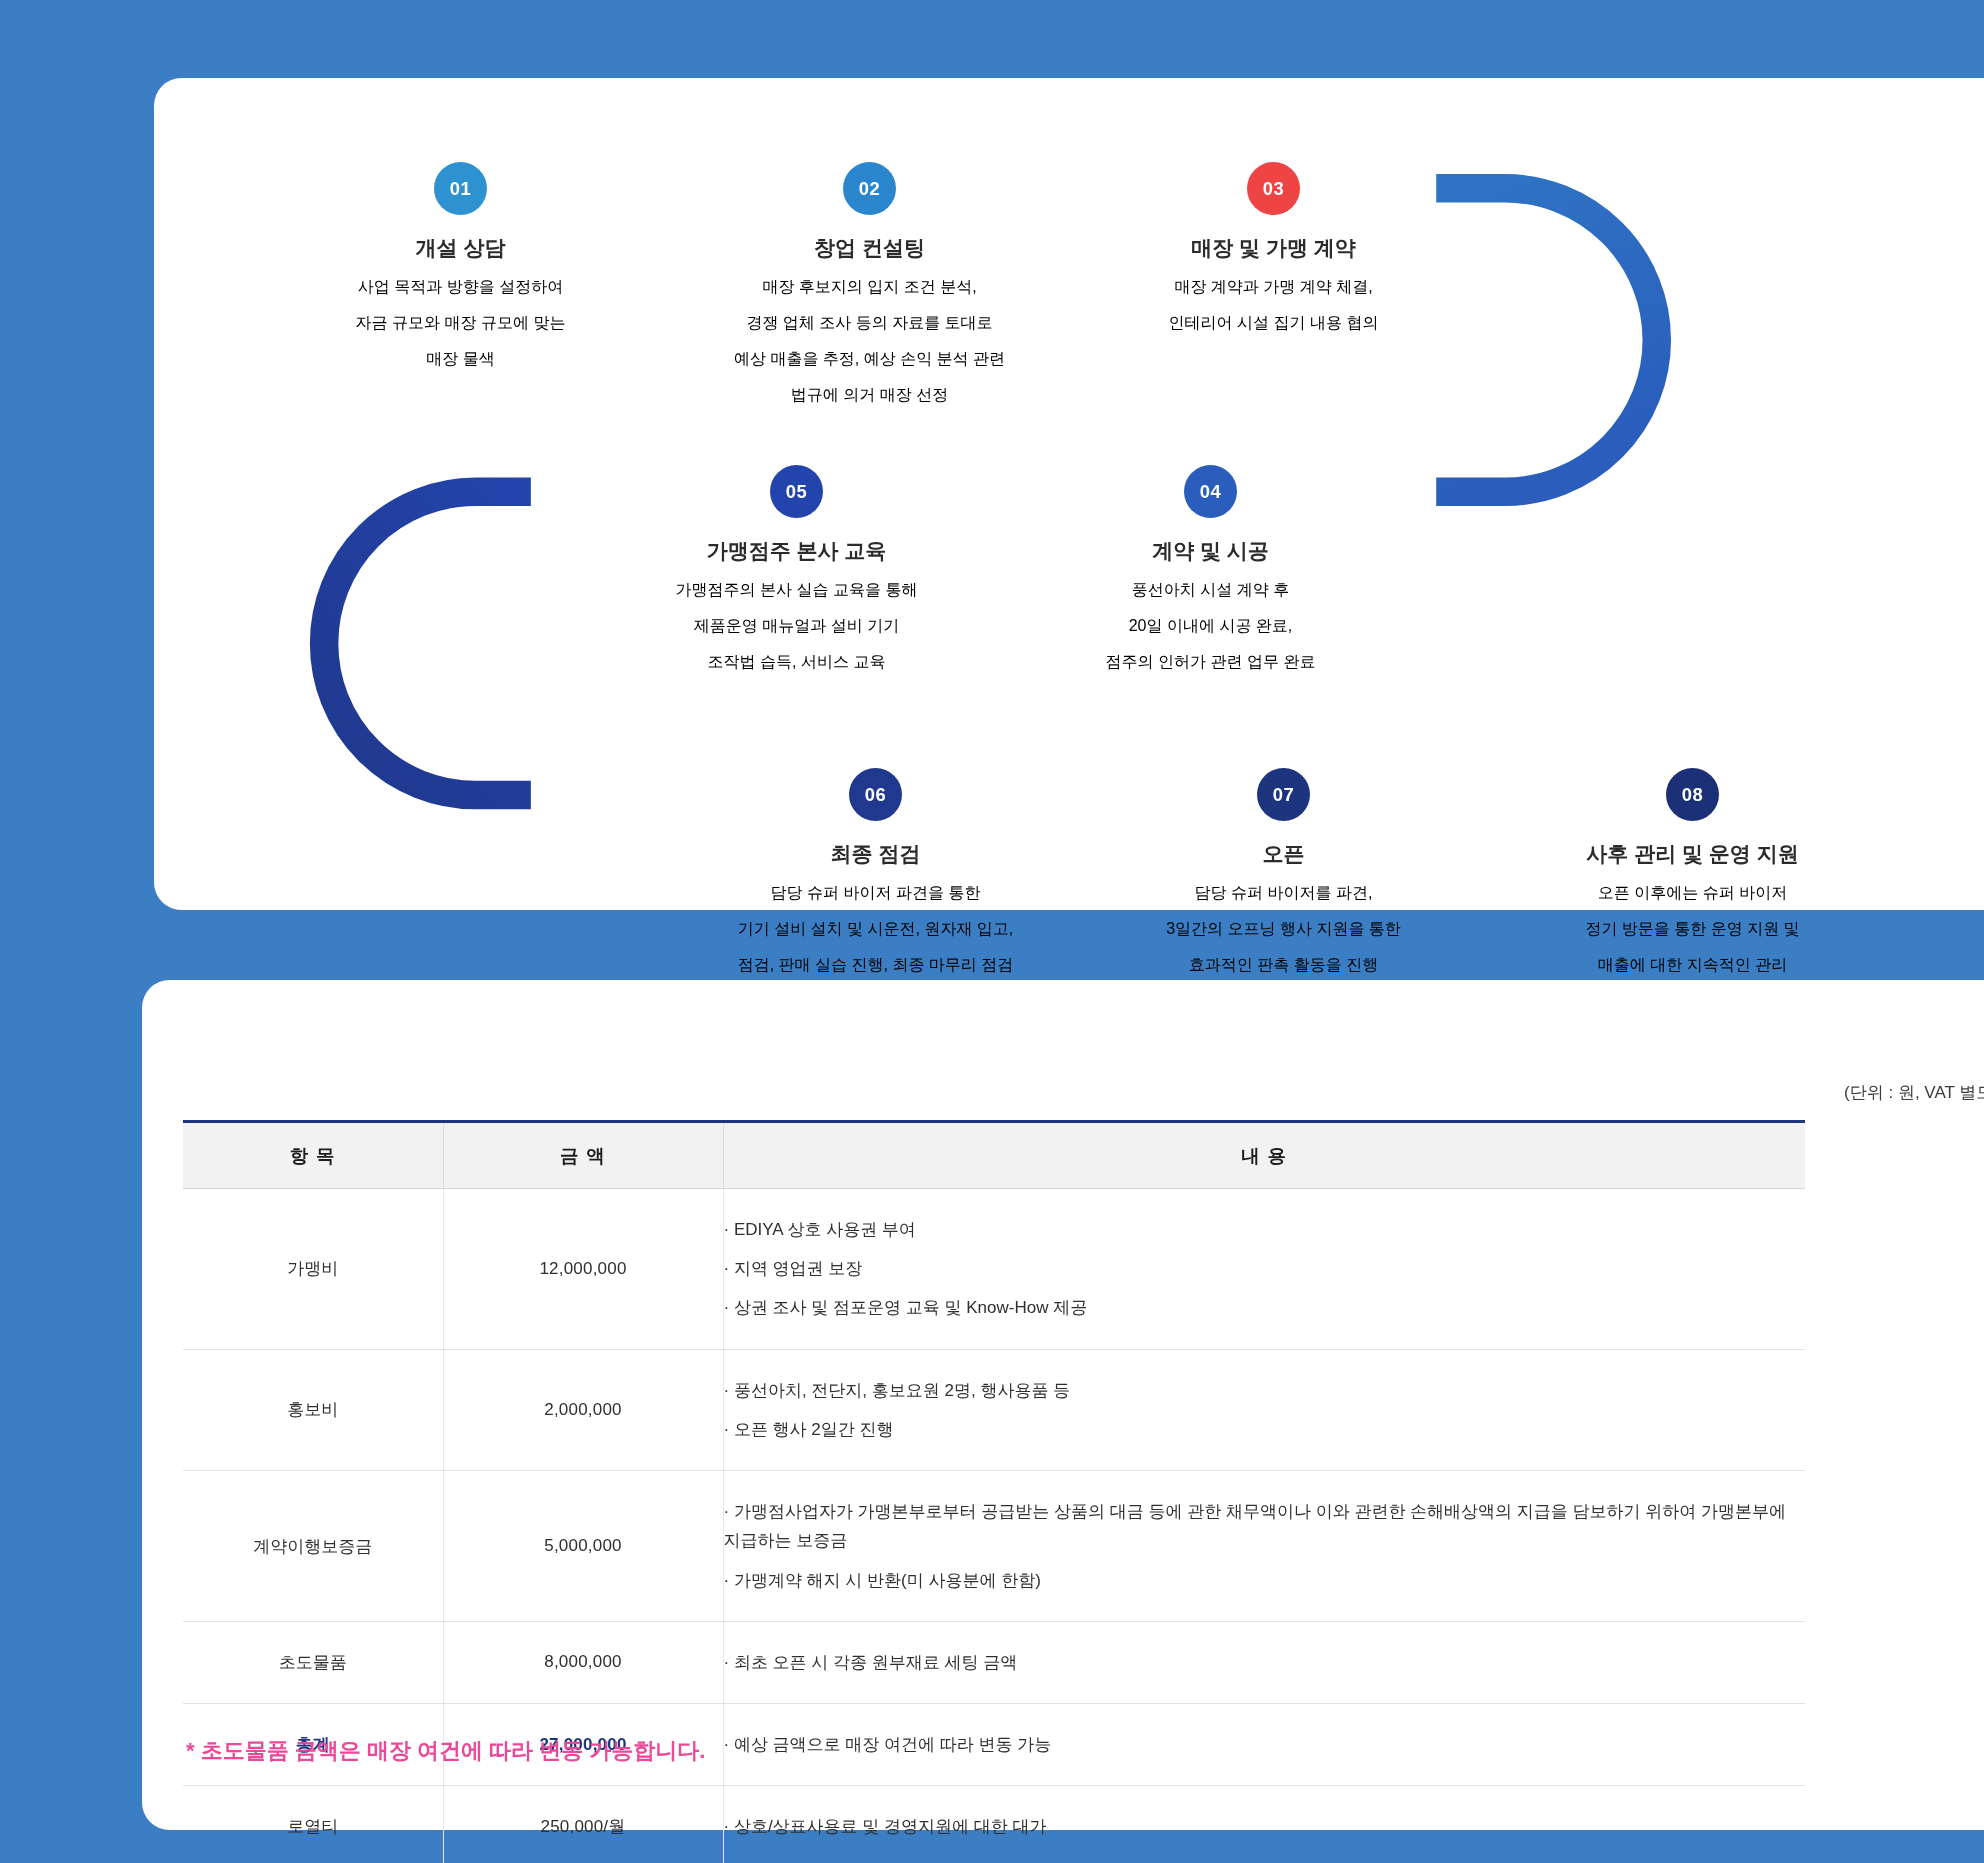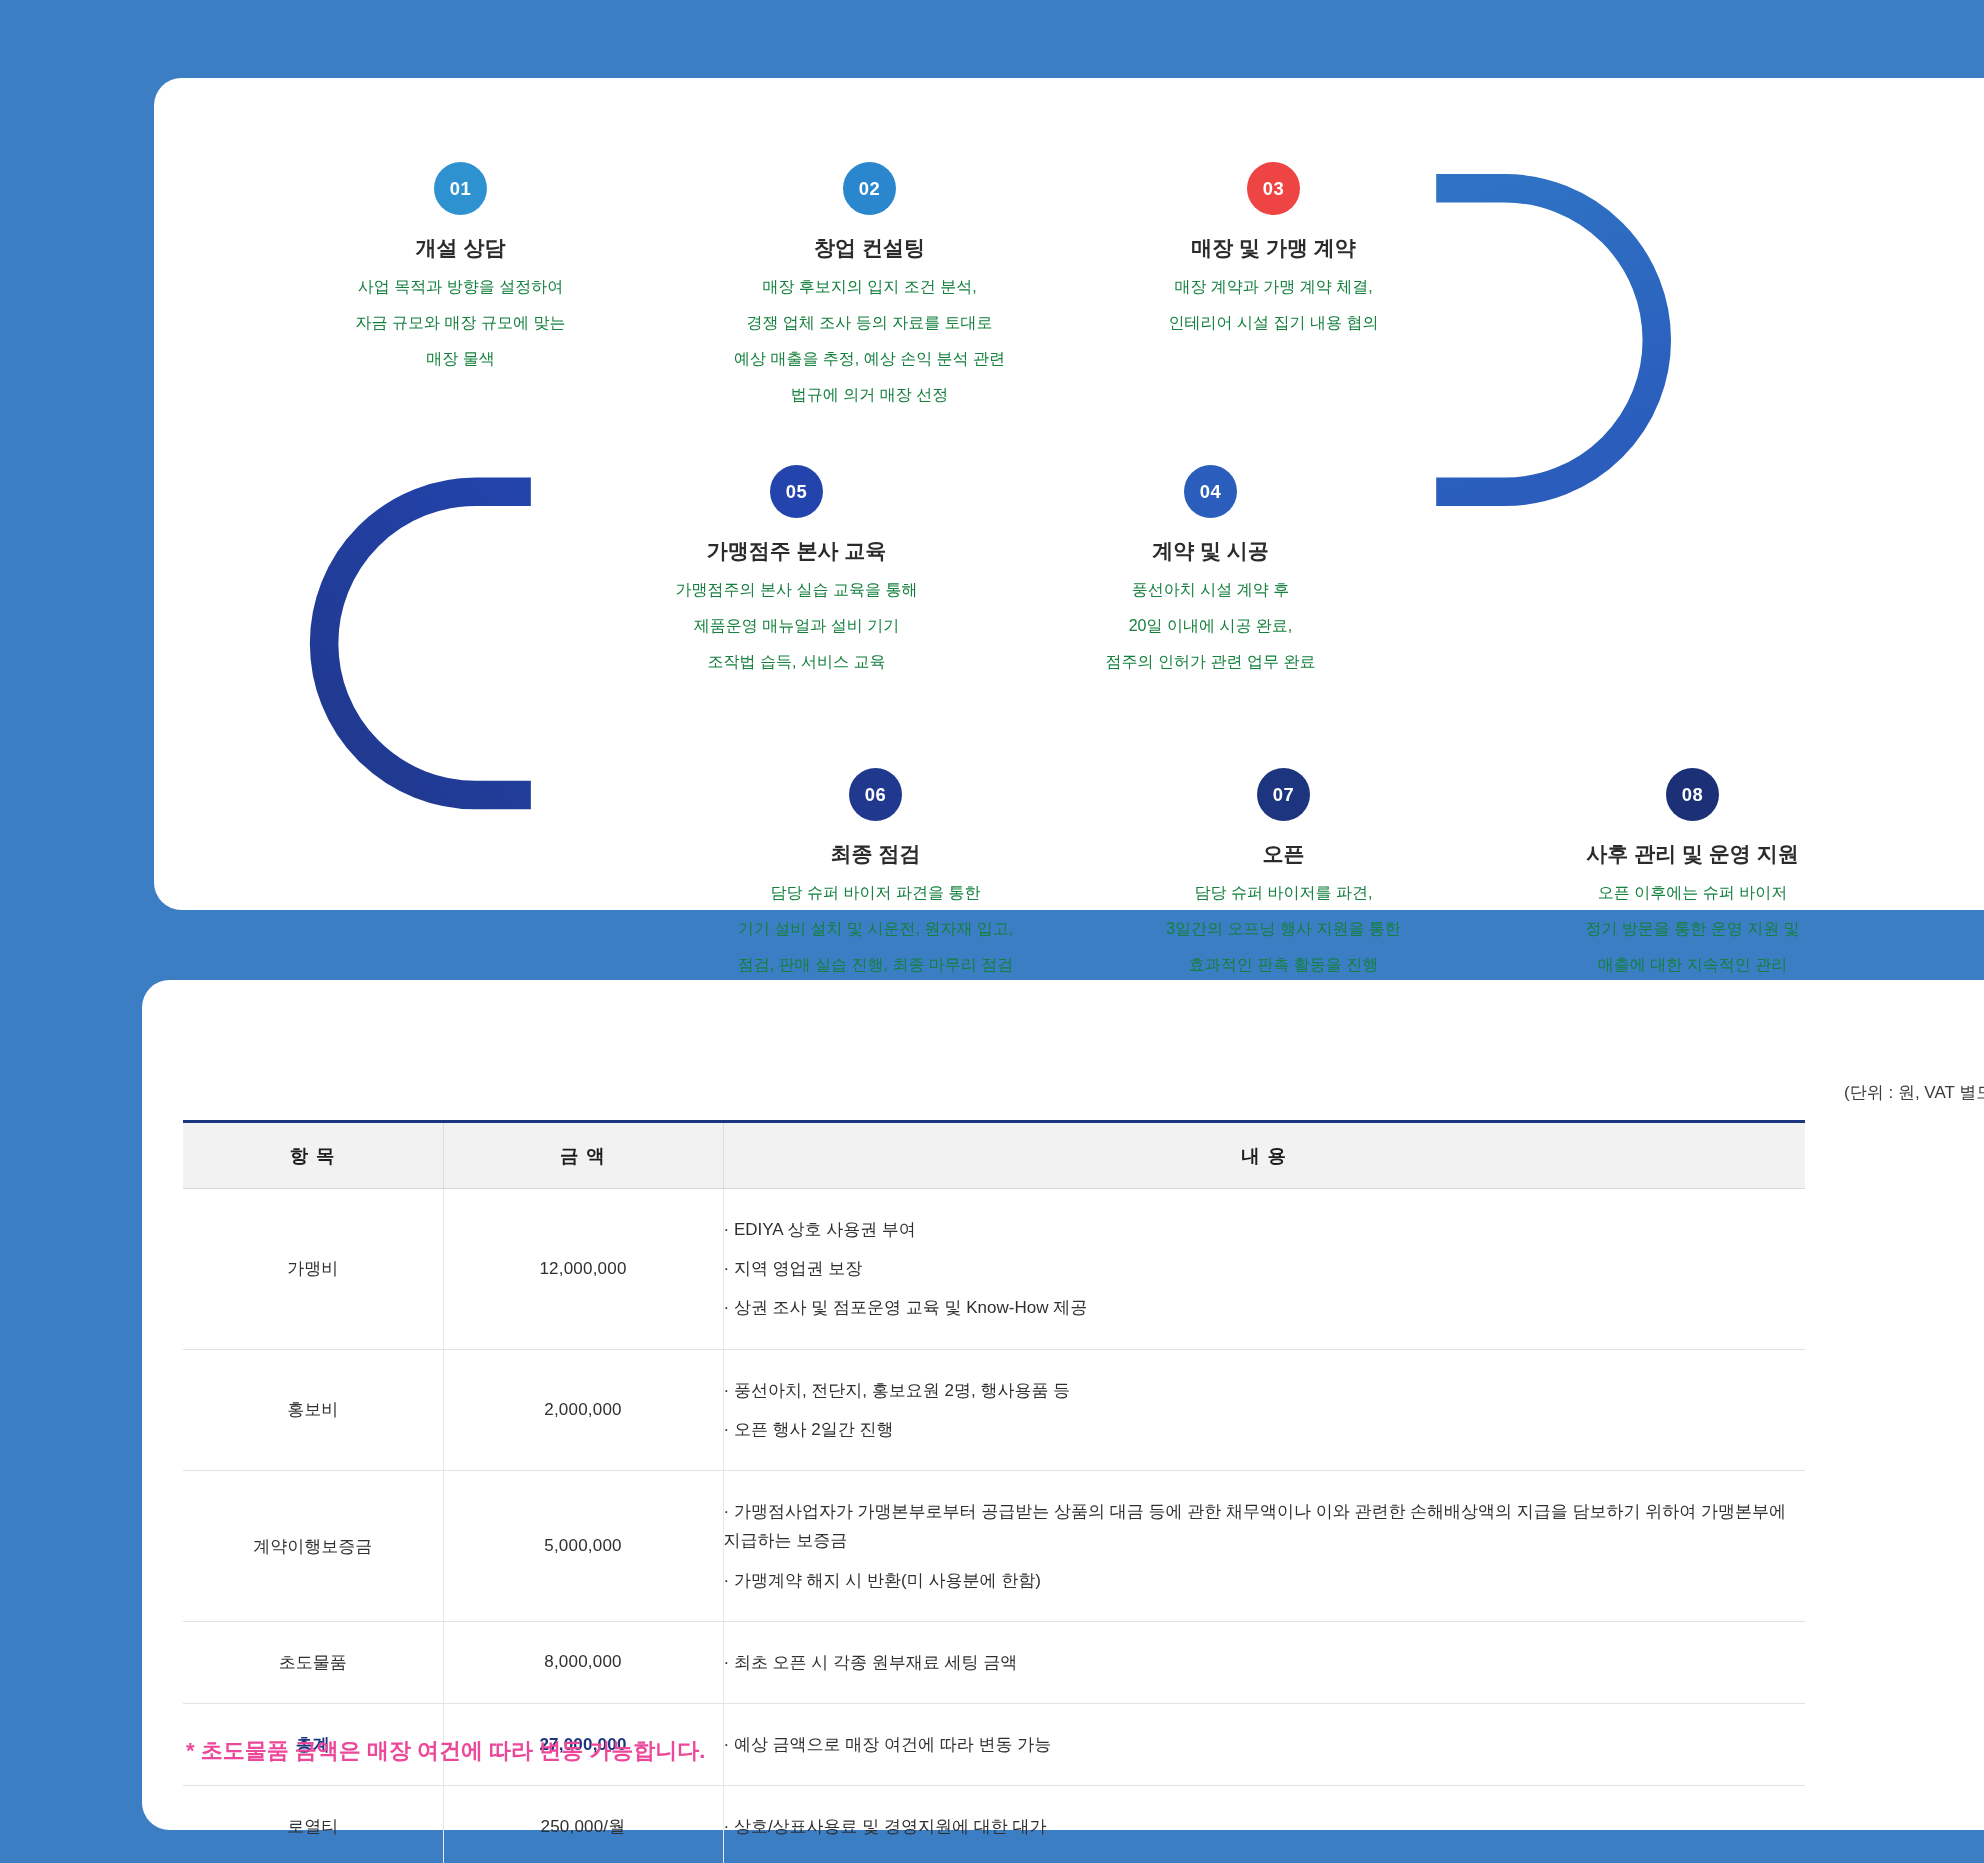--- a/index.html
+++ b/index.html
@@ -42,21 +42,21 @@
   .step-title {
     font-size: 21px;
     font-weight: 700;
     color: #2b2b2b;
     margin-bottom: 12px;
     white-space: nowrap;
   }
   .step-desc {
     font-size: 16px;
     line-height: 1.62;
-    color: #15803d;
+    color: #000000;
     font-weight: 400;
   }
 
   
   .unit-note {
     position: absolute;
     right: 0px;
     top: 101px;
     font-size: 17px;
     color: #3c3c3c;

